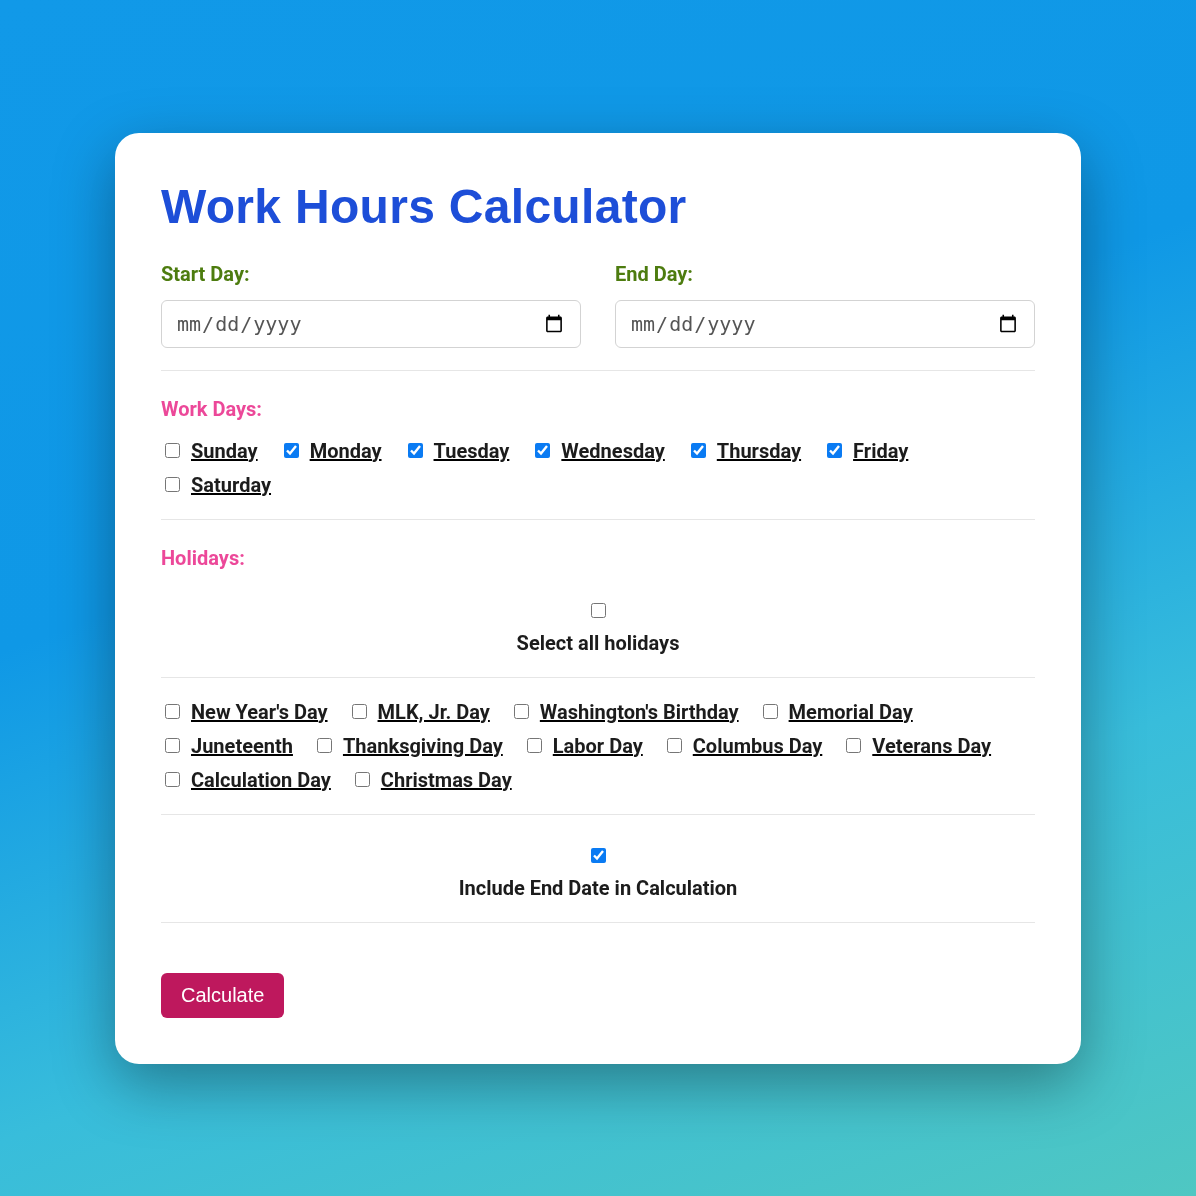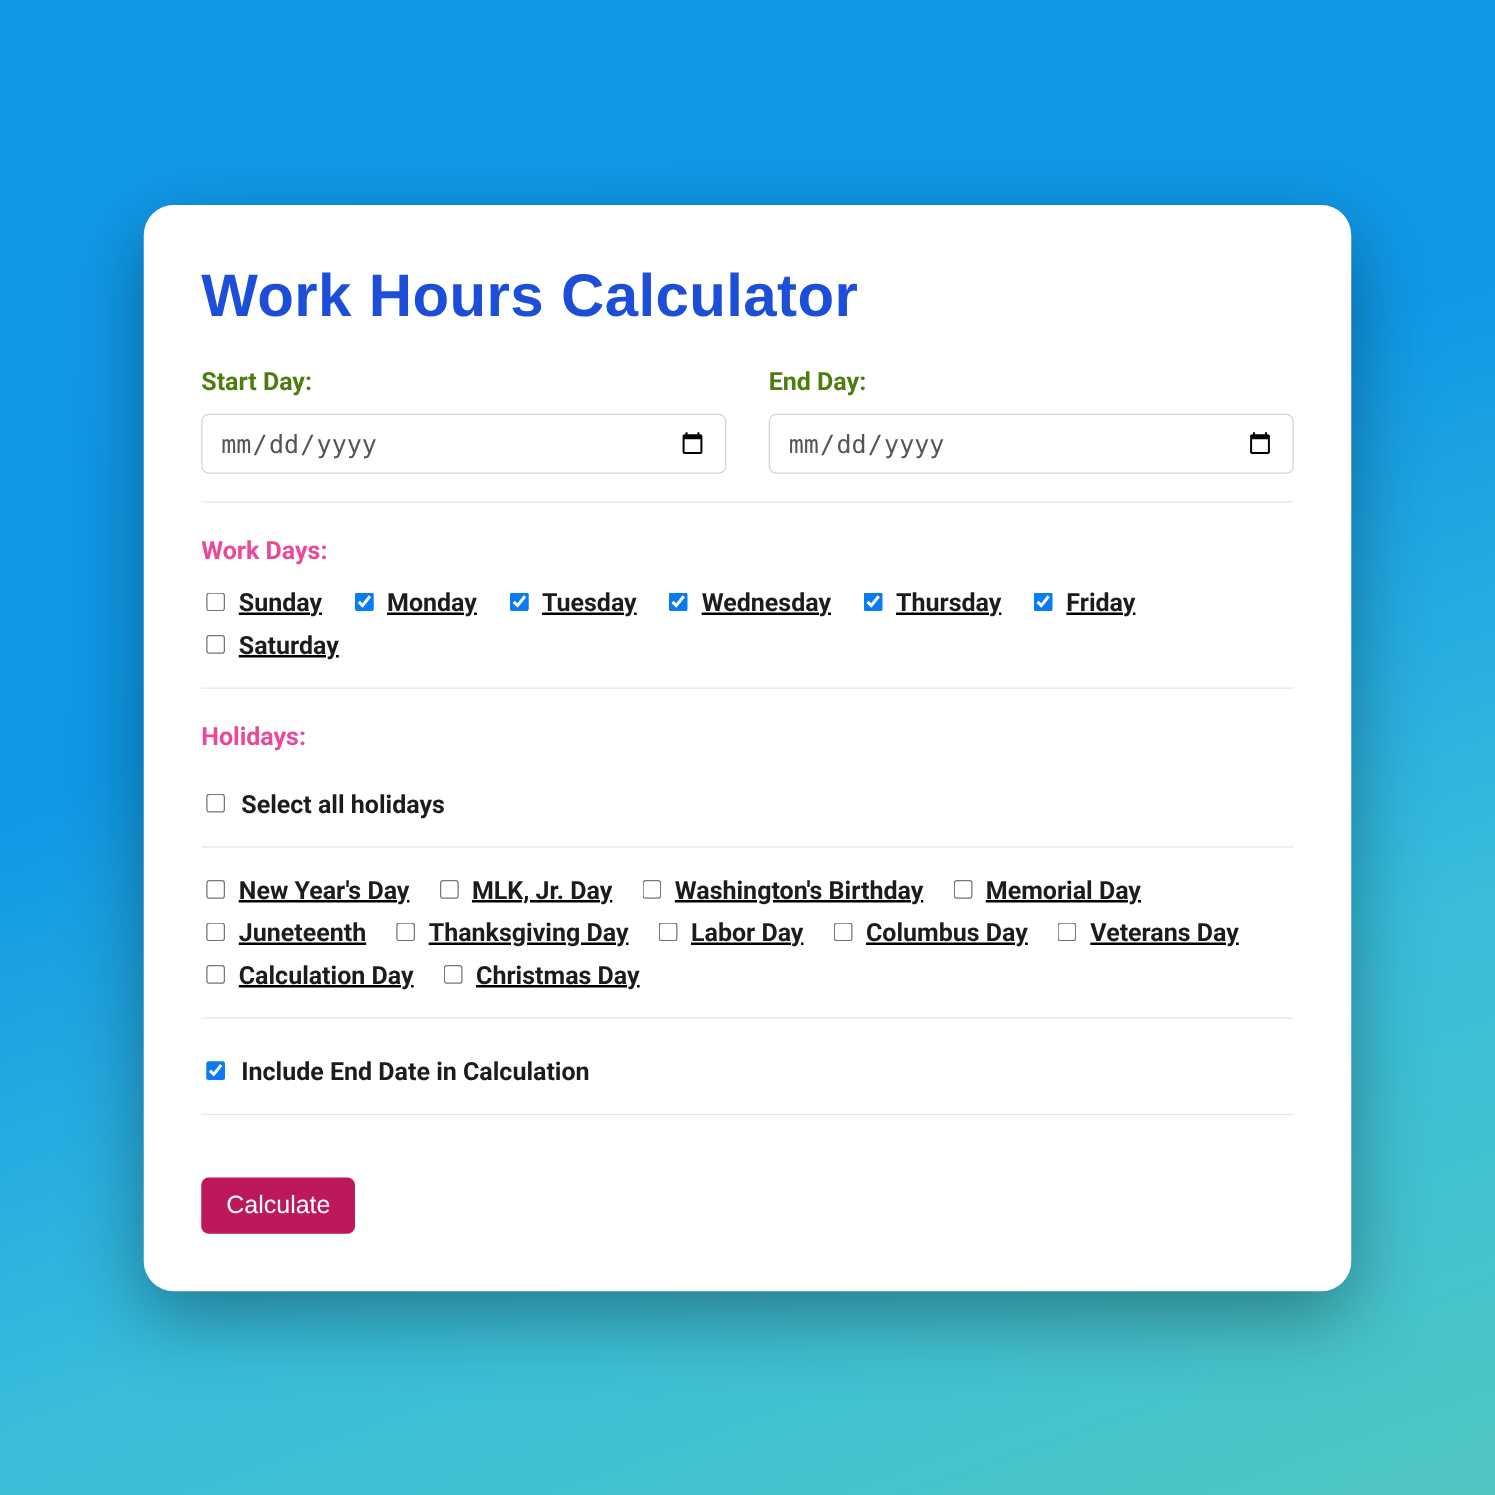--- a/index.html
+++ b/index.html
@@ -82,20 +82,21 @@
     accent-color: #0a7bf3;
   }
   .single-chk {
     display: flex;
     align-items: center;
     gap: 10px;
     font-size: 20px;
     font-weight: 700;
     color: #1c1c1c;
     margin: 30px 0 8px 0;
+    flex-direction: column;
   }
   .single-chk input[type="checkbox"] {
     width: 15px;
     height: 15px;
     accent-color: #0a7bf3;
   }
   .calc-btn {
     margin-top: 28px;
     background: #be185d;
     color: #fff;

